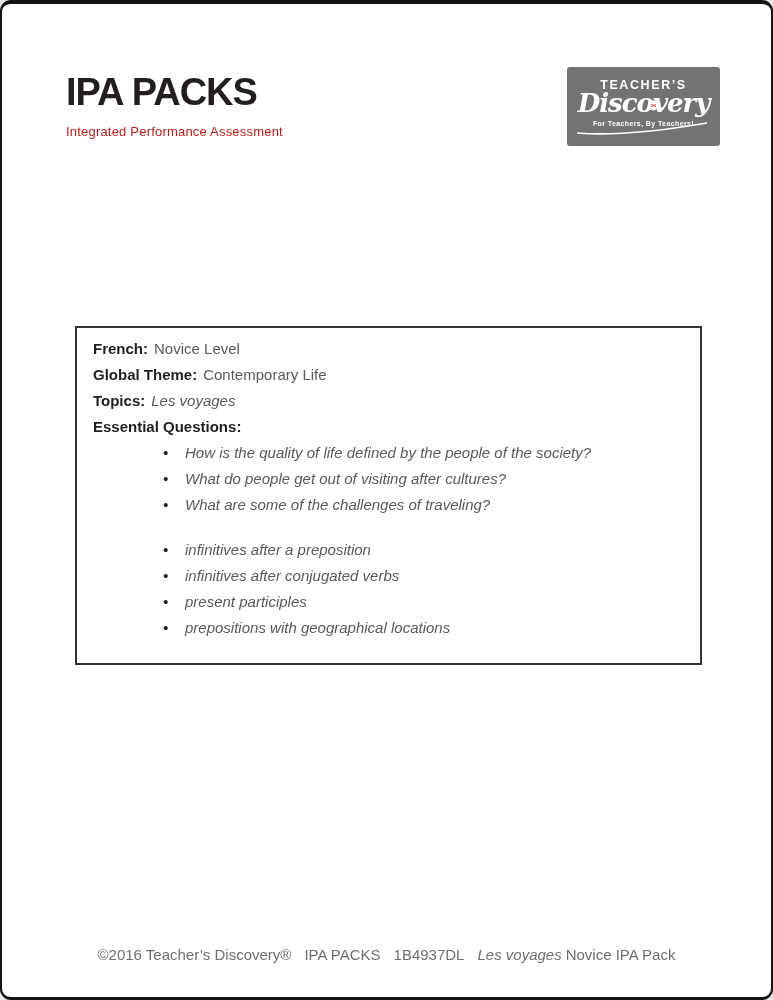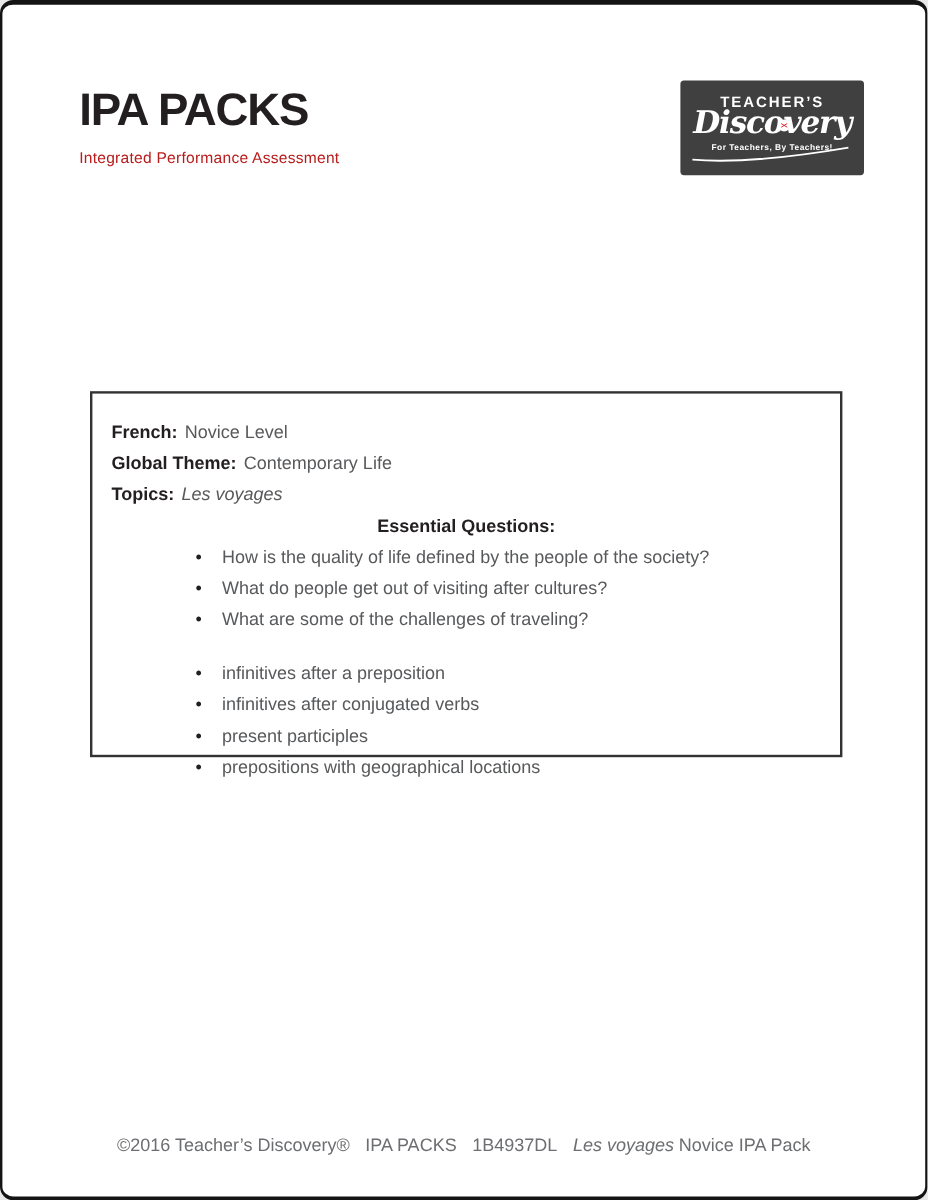--- a/index.html
+++ b/index.html
@@ -55,34 +55,34 @@
   
   .doc-title{
     position:absolute;left:0;top:236px;width:100%;
     text-align:center;font-size:29px;font-weight:bold;color:#231f20;
     line-height:34px;
   }
   .doc-title .t-italic{font-style:italic;margin-right:8px;}
 
   
   .info-box{
-    position:absolute;left:73px;top:322px;width:627px;height:305px;
+    position:absolute;left:73px;top:322px;width:627px;height:339px;
     border:2px solid #333333;box-sizing:border-box;
-    padding:20px 16px;
+    padding:8px 16px;
     font-size:15px;color:#58595b;
   }
   .field{line-height:26px;white-space:nowrap;}
   .field .lbl{font-weight:bold;color:#231f20;margin-right:6px;}
   .field .val-italic{font-style:italic;}
-  .sec-label{font-weight:bold;color:#231f20;line-height:26px;text-align:center;}
+  .sec-label{font-weight:bold;color:#231f20;line-height:26px;}
   ul.bullets{
     list-style:none;margin:0;padding:0;
   }
   ul.bullets li{
-    margin-left:70px;line-height:26px;white-space:nowrap;
+    margin-left:70px;line-height:26px;white-space:nowrap;font-style:italic;
   }
   ul.bullets li::before{
     content:"\2022";color:#231f20;font-size:15px;
     display:inline-block;width:22px;
   }
   .section-gap{height:19px;}
 
   
   .footer{
     position:absolute;left:0;top:944px;width:100%;
@@ -95,21 +95,21 @@
 </head>
 <body>
 
 <div class="page">
 
   <div class="brand">
     <div class="brand-title">IPA PACKS</div>
     <div class="brand-subtitle">Integrated Performance Assessment</div>
   </div>
 
-  <div class="td-logo" id="td-logo" style="background: #404040;">
+  <div class="td-logo" id="td-logo" style="background: #737373;">
     <div class="td-line1">TEACHER’S</div>
     <div class="td-line2">Discovery</div>
     <span class="td-apple">
       <svg width="13" height="13" viewBox="0 0 13 13">
         <circle cx="6.5" cy="7.5" r="5" fill="#ffffff"></circle>
         <path d="M6.5 3 Q8 0.5 10 1.2 Q9 3 6.5 3" fill="#ffffff"></path>
         <path d="M4 6 L9 9 M9 6 L4 9" stroke="#e32127" stroke-width="0.8"></path>
       </svg>
     </span>
     <span class="td-swash">

